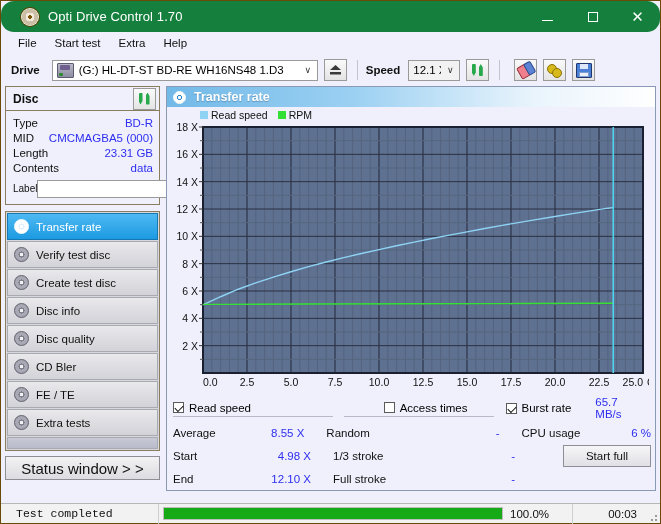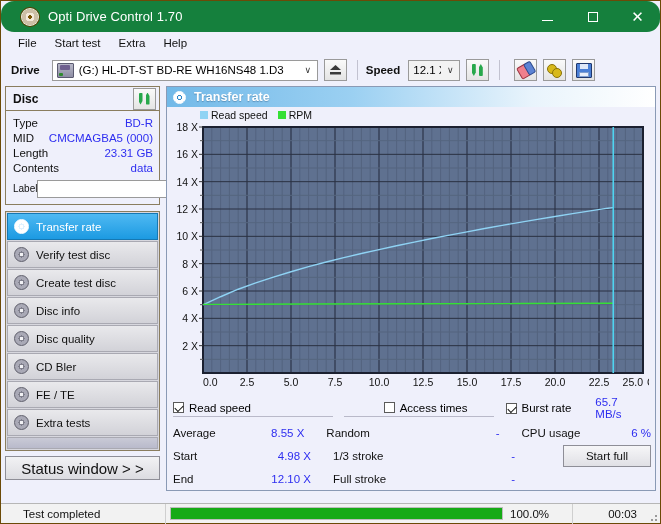--- a/index.html
+++ b/index.html
@@ -213,21 +213,21 @@
     width:86px;height:20px;margin-left:auto;border:1px solid #8e8e97;
     background:linear-gradient(#f6f6f8,#e0e0e5);
     display:flex;align-items:center;justify-content:center;font-size:11.5px;color:#111;
   }
   
   .statusbar{
     position:absolute;left:0;right:0;bottom:0;height:20px;
     display:flex;align-items:center;background:#f2f2f2;
     border-top:1px solid #b6b6b6;box-sizing:border-box;font-size:11.5px;
   }
-  .sb-text{padding-left:22px;width:142px;color:#111;}
+  .sb-text{padding-left:15px;width:142px;color:#111;font-family:Liberation Mono, monospace;}
   .sb-bar-cell{flex:1;display:flex;align-items:center;border-left:1px solid #cfcfcf;padding:0 4px;height:20px;box-sizing:border-box;}
   .sb-prog{
     flex:1;height:13px;background:#e8e8e8;border:1px solid #bdbdbd;box-sizing:border-box;position:relative;
   }
   .sb-prog i{display:block;height:100%;background:#16aa16;}
   .sb-pct{width:58px;padding-left:7px;color:#111;}
   .sb-time{width:74px;text-align:right;padding-right:9px;color:#111;border-left:1px solid #cfcfcf;height:20px;line-height:20px;box-sizing:border-box;}
   .sb-grip{width:14px;height:20px;position:relative;}
   .sb-grip::after{
     content:"";position:absolute;right:2px;bottom:2px;width:8px;height:8px;

